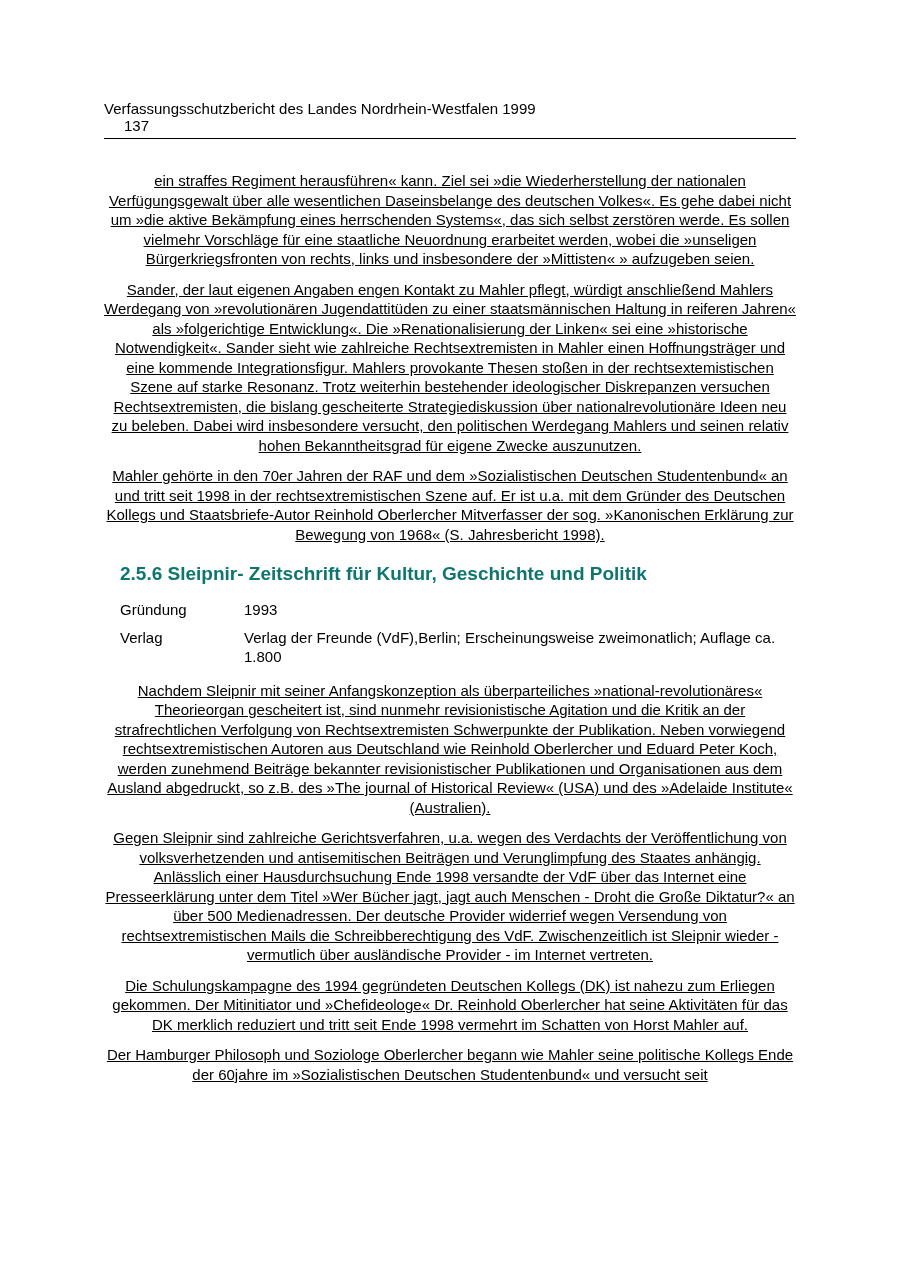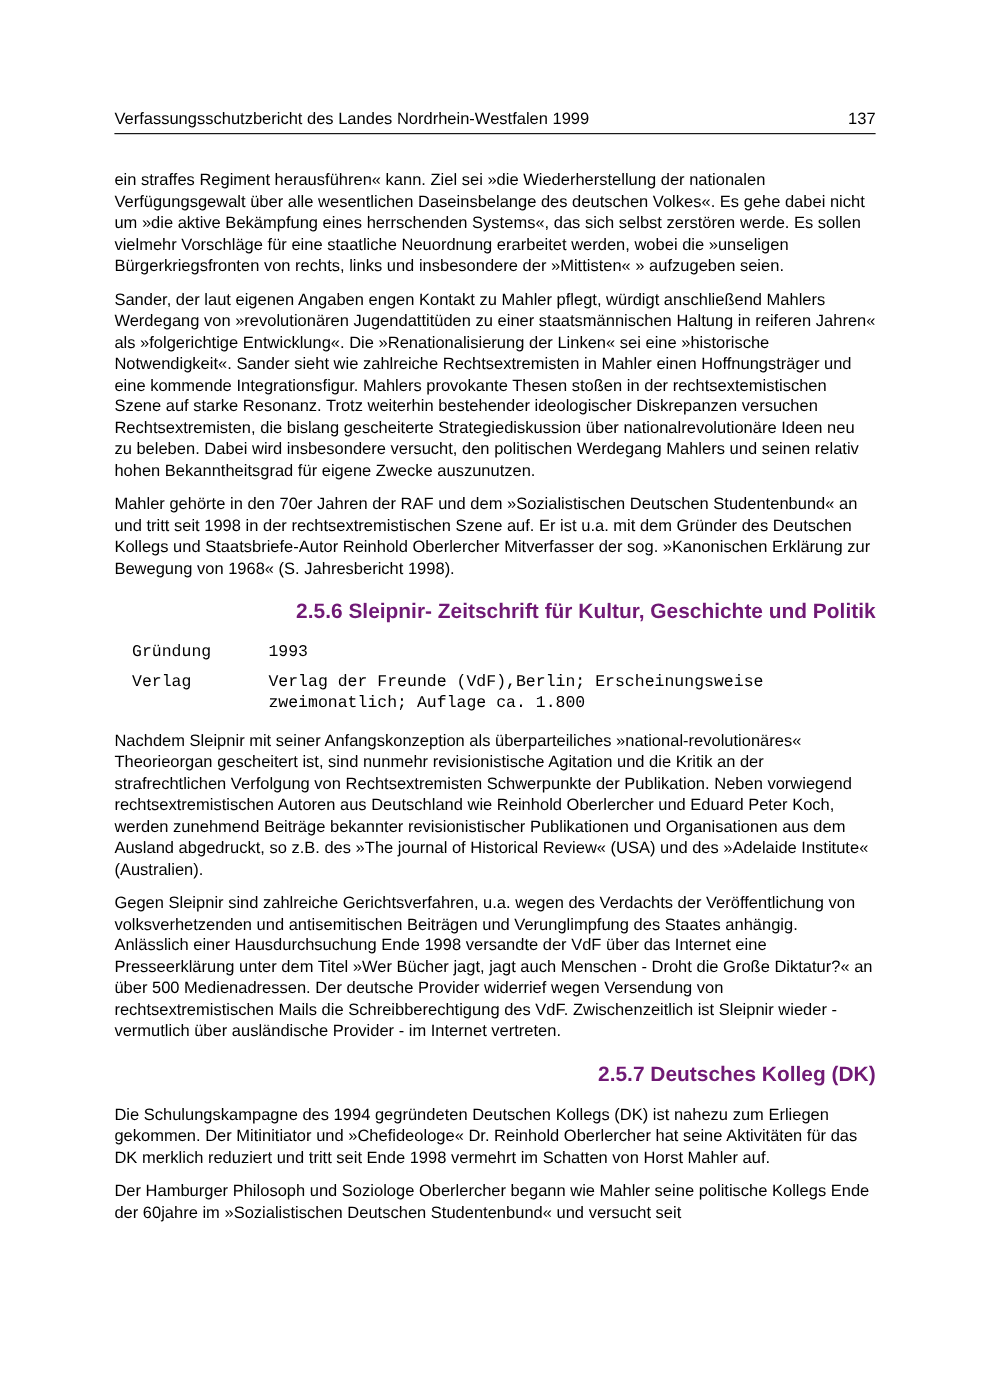--- a/index.html
+++ b/index.html
@@ -15,51 +15,51 @@
   .page {
     box-sizing: border-box;
     width: 900px;
     min-height: 1273px;
     padding: 100px 104px 60px 104px;
     background: #ffffff;
   }
   .doc-header {
     display: flex;
     justify-content: space-between;
-    align-items: center;
+    align-items: flex-start;
     border-bottom: 1px solid #000000;
     padding-bottom: 4px;
     font-size: 15px;
+    flex-direction: column;
   }
   .doc-header .title { flex: 1; }
   .doc-header .pagenum { padding-left: 20px; }
   .content {
     margin-top: 32px;
     font-size: 15px;
     line-height: 19.5px;
   }
   p.body-par {
     margin: 0 0 11px 0;
-    text-align: left;
+    text-align: center;
+    text-decoration: underline;
   }
   h2.section-heading {
-    color: #701a75;
+    color: #0f766e;
     font-size: 19px;
     line-height: 24px;
     font-weight: bold;
     margin: 18px 0 14px 16px;
-    text-align: right;
   }
   .facts {
     margin: 0 0 14px 0;
   }
   .fact-row {
     display: flex;
     margin-bottom: 8px;
-    font-family: Liberation Mono, monospace;
   }
   .fact-label {
     width: 140px;
     flex: 0 0 140px;
     padding-left: 16px;
     box-sizing: border-box;
   }
   .fact-value {
     flex: 1;
   }
@@ -89,19 +89,18 @@
       </div>
       <div class="fact-row">
         <span class="fact-label">Verlag</span>
         <span class="fact-value">Verlag der Freunde (VdF),Berlin; Erscheinungsweise zweimonatlich; Auflage ca. 1.800</span>
       </div>
     </div>
 
     <p class="body-par">Nachdem Sleipnir mit seiner Anfangskonzeption als überparteiliches »national-revolutionäres« Theorieorgan gescheitert ist, sind nunmehr revisionistische Agitation und die Kritik an der strafrechtlichen Verfolgung von Rechtsextremisten Schwerpunkte der Publikation. Neben vorwiegend rechtsextremistischen Autoren aus Deutschland wie Reinhold Oberlercher und Eduard Peter Koch, werden zunehmend Beiträge bekannter revisionistischer Publikationen und Organisationen aus dem Ausland abgedruckt, so z.B. des »The journal of Historical Review« (USA) und des »Adelaide Institute« (Australien).</p>
     <p class="body-par">Gegen Sleipnir sind zahlreiche Gerichtsverfahren, u.a. wegen des Verdachts der Veröffentlichung von volksverhetzenden und antisemitischen Beiträgen und Verunglimpfung des Staates anhängig. Anlässlich einer Hausdurchsuchung Ende 1998 versandte der VdF über das Internet eine Presseerklärung unter dem Titel »Wer Bücher jagt, jagt auch Menschen - Droht die Große Diktatur?« an über 500 Medienadressen. Der deutsche Provider widerrief wegen Versendung von rechtsextremistischen Mails die Schreibberechtigung des VdF. Zwischenzeitlich ist Sleipnir wieder - vermutlich über ausländische Provider - im Internet vertreten.</p>
 
-    <h2 class="section-heading">2.5.7 Deutsches Kolleg (DK)</h2>
 
     <p class="body-par">Die Schulungskampagne des 1994 gegründeten Deutschen Kollegs (DK) ist nahezu zum Erliegen gekommen. Der Mitinitiator und »Chefideologe« Dr. Reinhold Oberlercher hat seine Aktivitäten für das DK merklich reduziert und tritt seit Ende 1998 vermehrt im Schatten von Horst Mahler auf.</p>
     <p class="body-par">Der Hamburger Philosoph und Soziologe Oberlercher begann wie Mahler seine politische Kollegs Ende der 60jahre im »Sozialistischen Deutschen Studentenbund« und versucht seit</p>
 
   </div>
 </div>
 
 </body></html>

